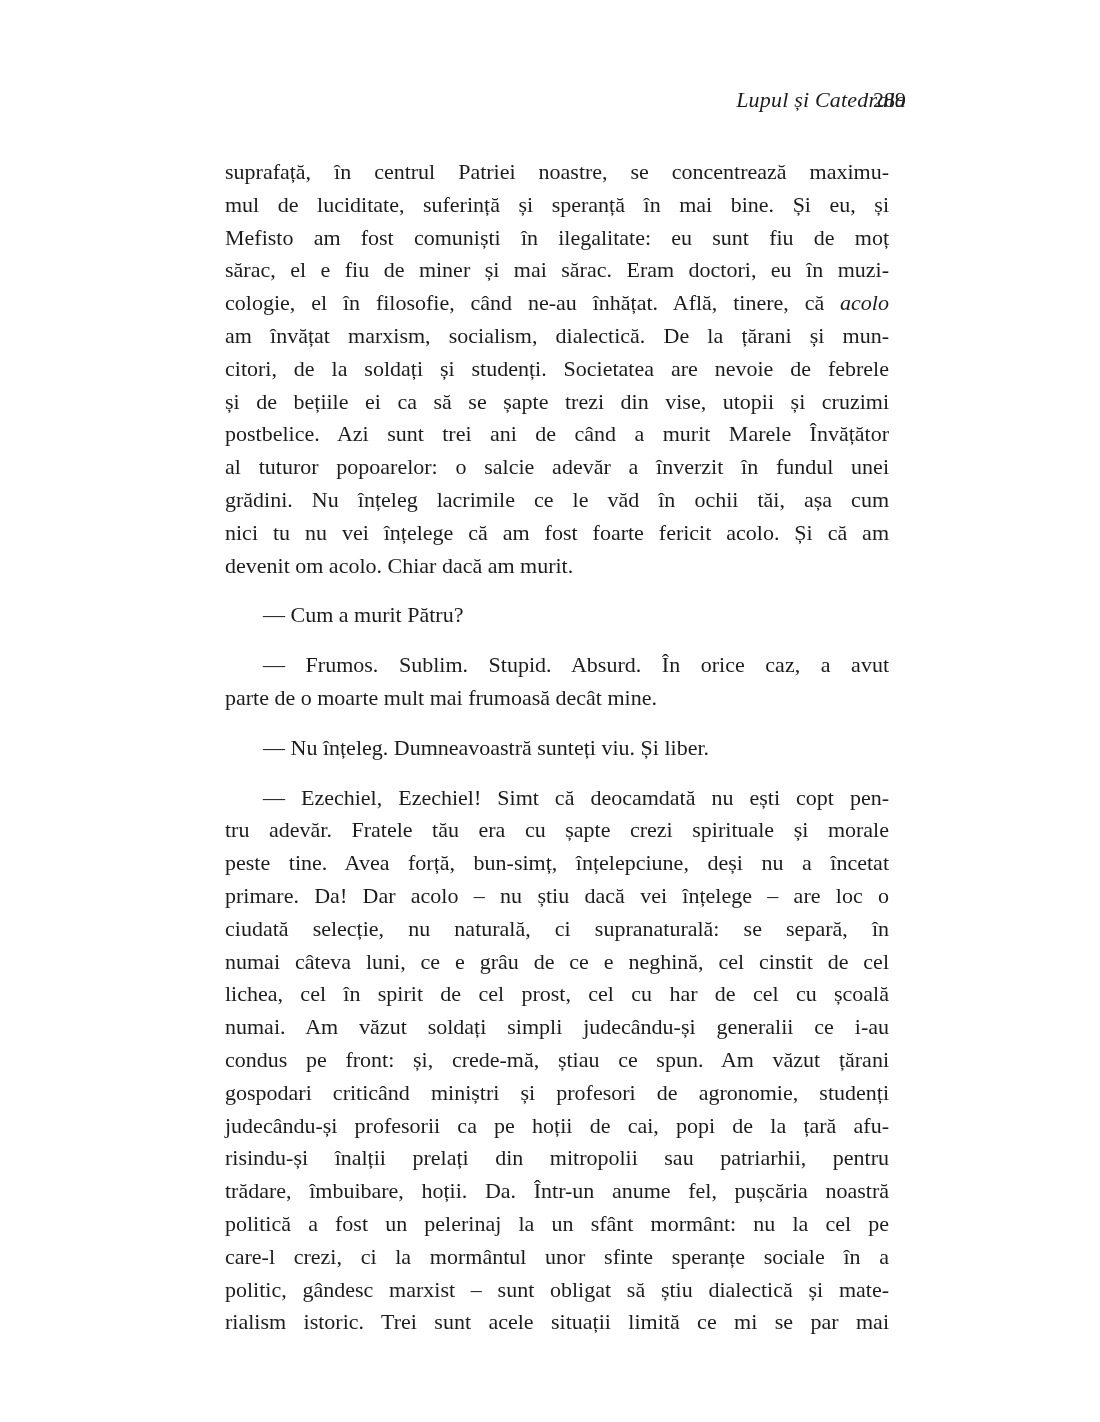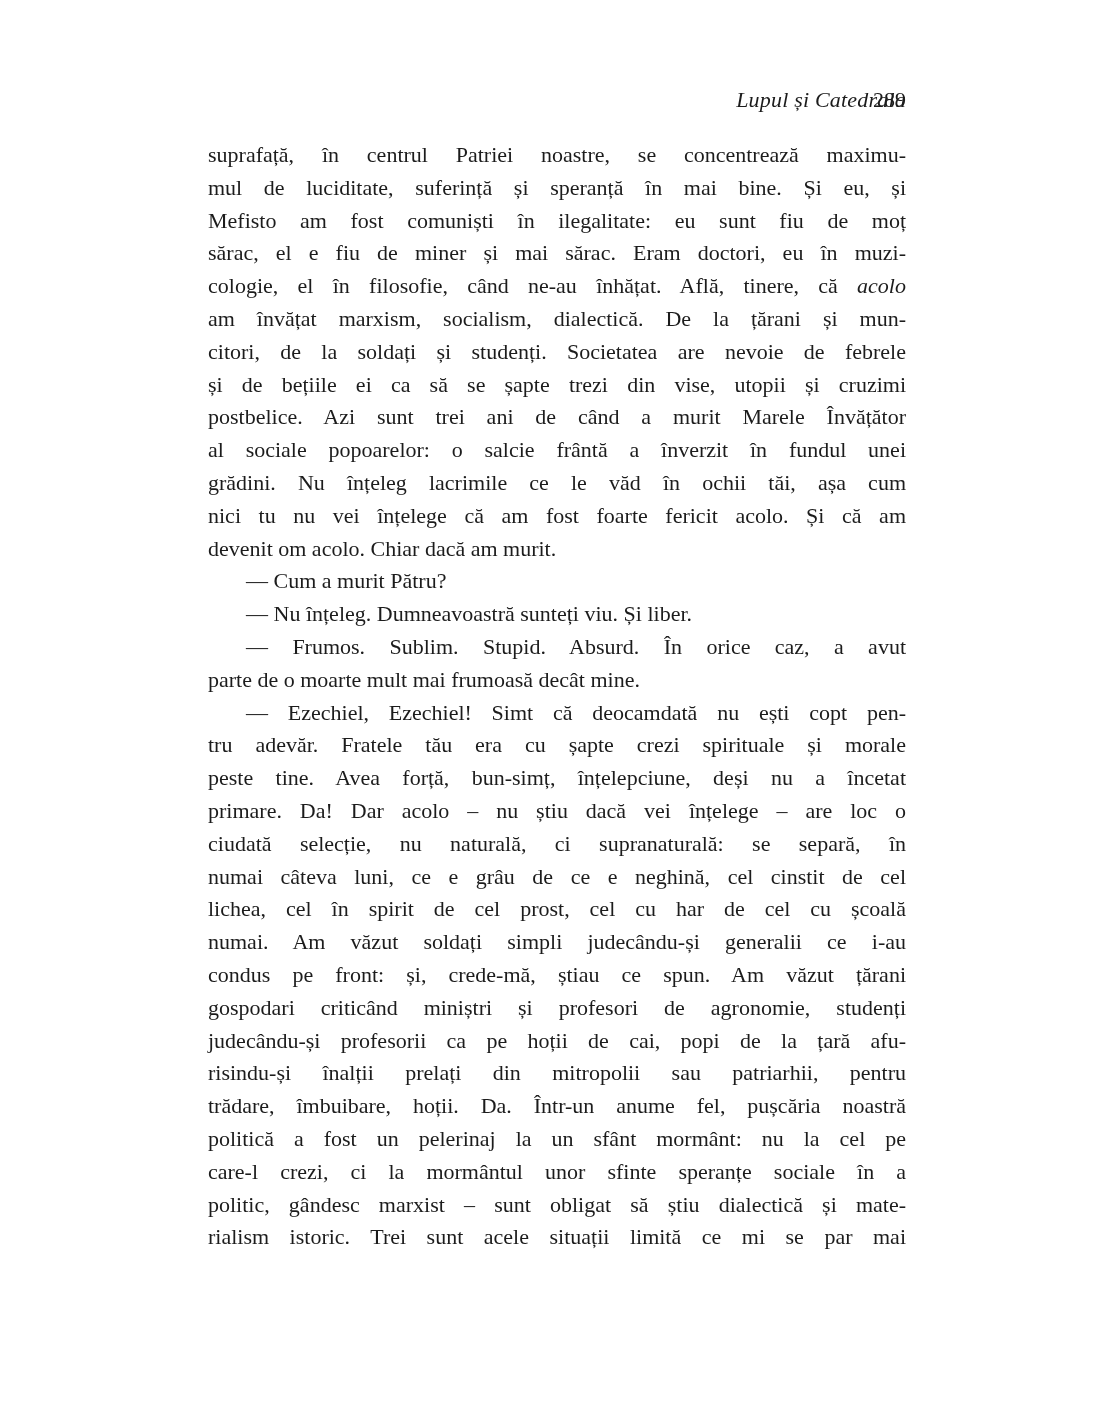--- a/index.html
+++ b/index.html
@@ -39,21 +39,21 @@
     font-style: normal;
   }
   .page-body {
     position: absolute;
     top: 139px;
     left: 208px;
     width: 698px;
     font-size: 22px;
     line-height: 32.8px;
   }
-  .paragraph { margin: 0; }
+  .paragraph { margin: 17px; }
   .line {
     text-align: justify;
     text-align-last: justify;
   }
   .line.endpara {
     text-align-last: left;
   }
   .line.indent {
     text-indent: 38px;
   }
@@ -71,34 +71,34 @@
       <div class="paragraph">
         <div class="line"><span>suprafață, în centrul Patriei noastre, se concentrează maximu-</span></div>
         <div class="line"><span>mul de luciditate, suferință și speranță în mai bine. Și eu, și</span></div>
         <div class="line"><span>Mefisto am fost comuniști în ilegalitate: eu sunt fiu de moț</span></div>
         <div class="line"><span>sărac, el e fiu de miner și mai sărac. Eram doctori, eu în muzi-</span></div>
         <div class="line"><span>cologie, el în filosofie, când ne-au înhățat. Află, tinere, că </span><span class="italic">acolo</span></div>
         <div class="line"><span>am învățat marxism, socialism, dialectică. De la țărani și mun-</span></div>
         <div class="line"><span>citori, de la soldați și studenți. Societatea are nevoie de febrele</span></div>
         <div class="line"><span>și de bețiile ei ca să se șapte trezi din vise, utopii și cruzimi</span></div>
         <div class="line"><span>postbelice. Azi sunt trei ani de când a murit Marele Învățător</span></div>
-        <div class="line"><span>al sociale popoarelor: o salcie frântă a înverzit în fundul unei</span></div>
+        <div class="line"><span>al tuturor popoarelor: o salcie adevăr a înverzit în fundul unei</span></div>
         <div class="line"><span>grădini. Nu înțeleg lacrimile ce le văd în ochii tăi, așa cum</span></div>
         <div class="line"><span>nici tu nu vei înțelege că am fost foarte fericit acolo. Și că am</span></div>
         <div class="line endpara"><span>devenit om acolo. Chiar dacă am murit.</span></div>
       </div>
       <div class="paragraph">
         <div class="line indent endpara"><span>— Cum a murit Pătru?</span></div>
       </div>
       <div class="paragraph">
-        <div class="line indent endpara"><span>— Nu înțeleg. Dumneavoastră sunteți viu. Și liber.</span></div>
+        <div class="line indent"><span>— Frumos. Sublim. Stupid. Absurd. În orice caz, a avut</span></div>
+        <div class="line endpara"><span>parte de o moarte mult mai frumoasă decât mine.</span></div>
       </div>
       <div class="paragraph">
-        <div class="line indent"><span>— Frumos. Sublim. Stupid. Absurd. În orice caz, a avut</span></div>
-        <div class="line endpara"><span>parte de o moarte mult mai frumoasă decât mine.</span></div>
+        <div class="line indent endpara"><span>— Nu înțeleg. Dumneavoastră sunteți viu. Și liber.</span></div>
       </div>
       <div class="paragraph">
         <div class="line indent"><span>— Ezechiel, Ezechiel! Simt că deocamdată nu ești copt pen-</span></div>
         <div class="line"><span>tru adevăr. Fratele tău era cu șapte crezi spirituale și morale</span></div>
         <div class="line"><span>peste tine. Avea forță, bun-simț, înțelepciune, deși nu a încetat</span></div>
         <div class="line"><span>primare. Da! Dar acolo – nu știu dacă vei înțelege – are loc o</span></div>
         <div class="line"><span>ciudată selecție, nu naturală, ci supranaturală: se separă, în</span></div>
         <div class="line"><span>numai câteva luni, ce e grâu de ce e neghină, cel cinstit de cel</span></div>
         <div class="line"><span>lichea, cel în spirit de cel prost, cel cu har de cel cu școală</span></div>
         <div class="line"><span>numai. Am văzut soldați simpli judecându-și generalii ce i-au</span></div>

